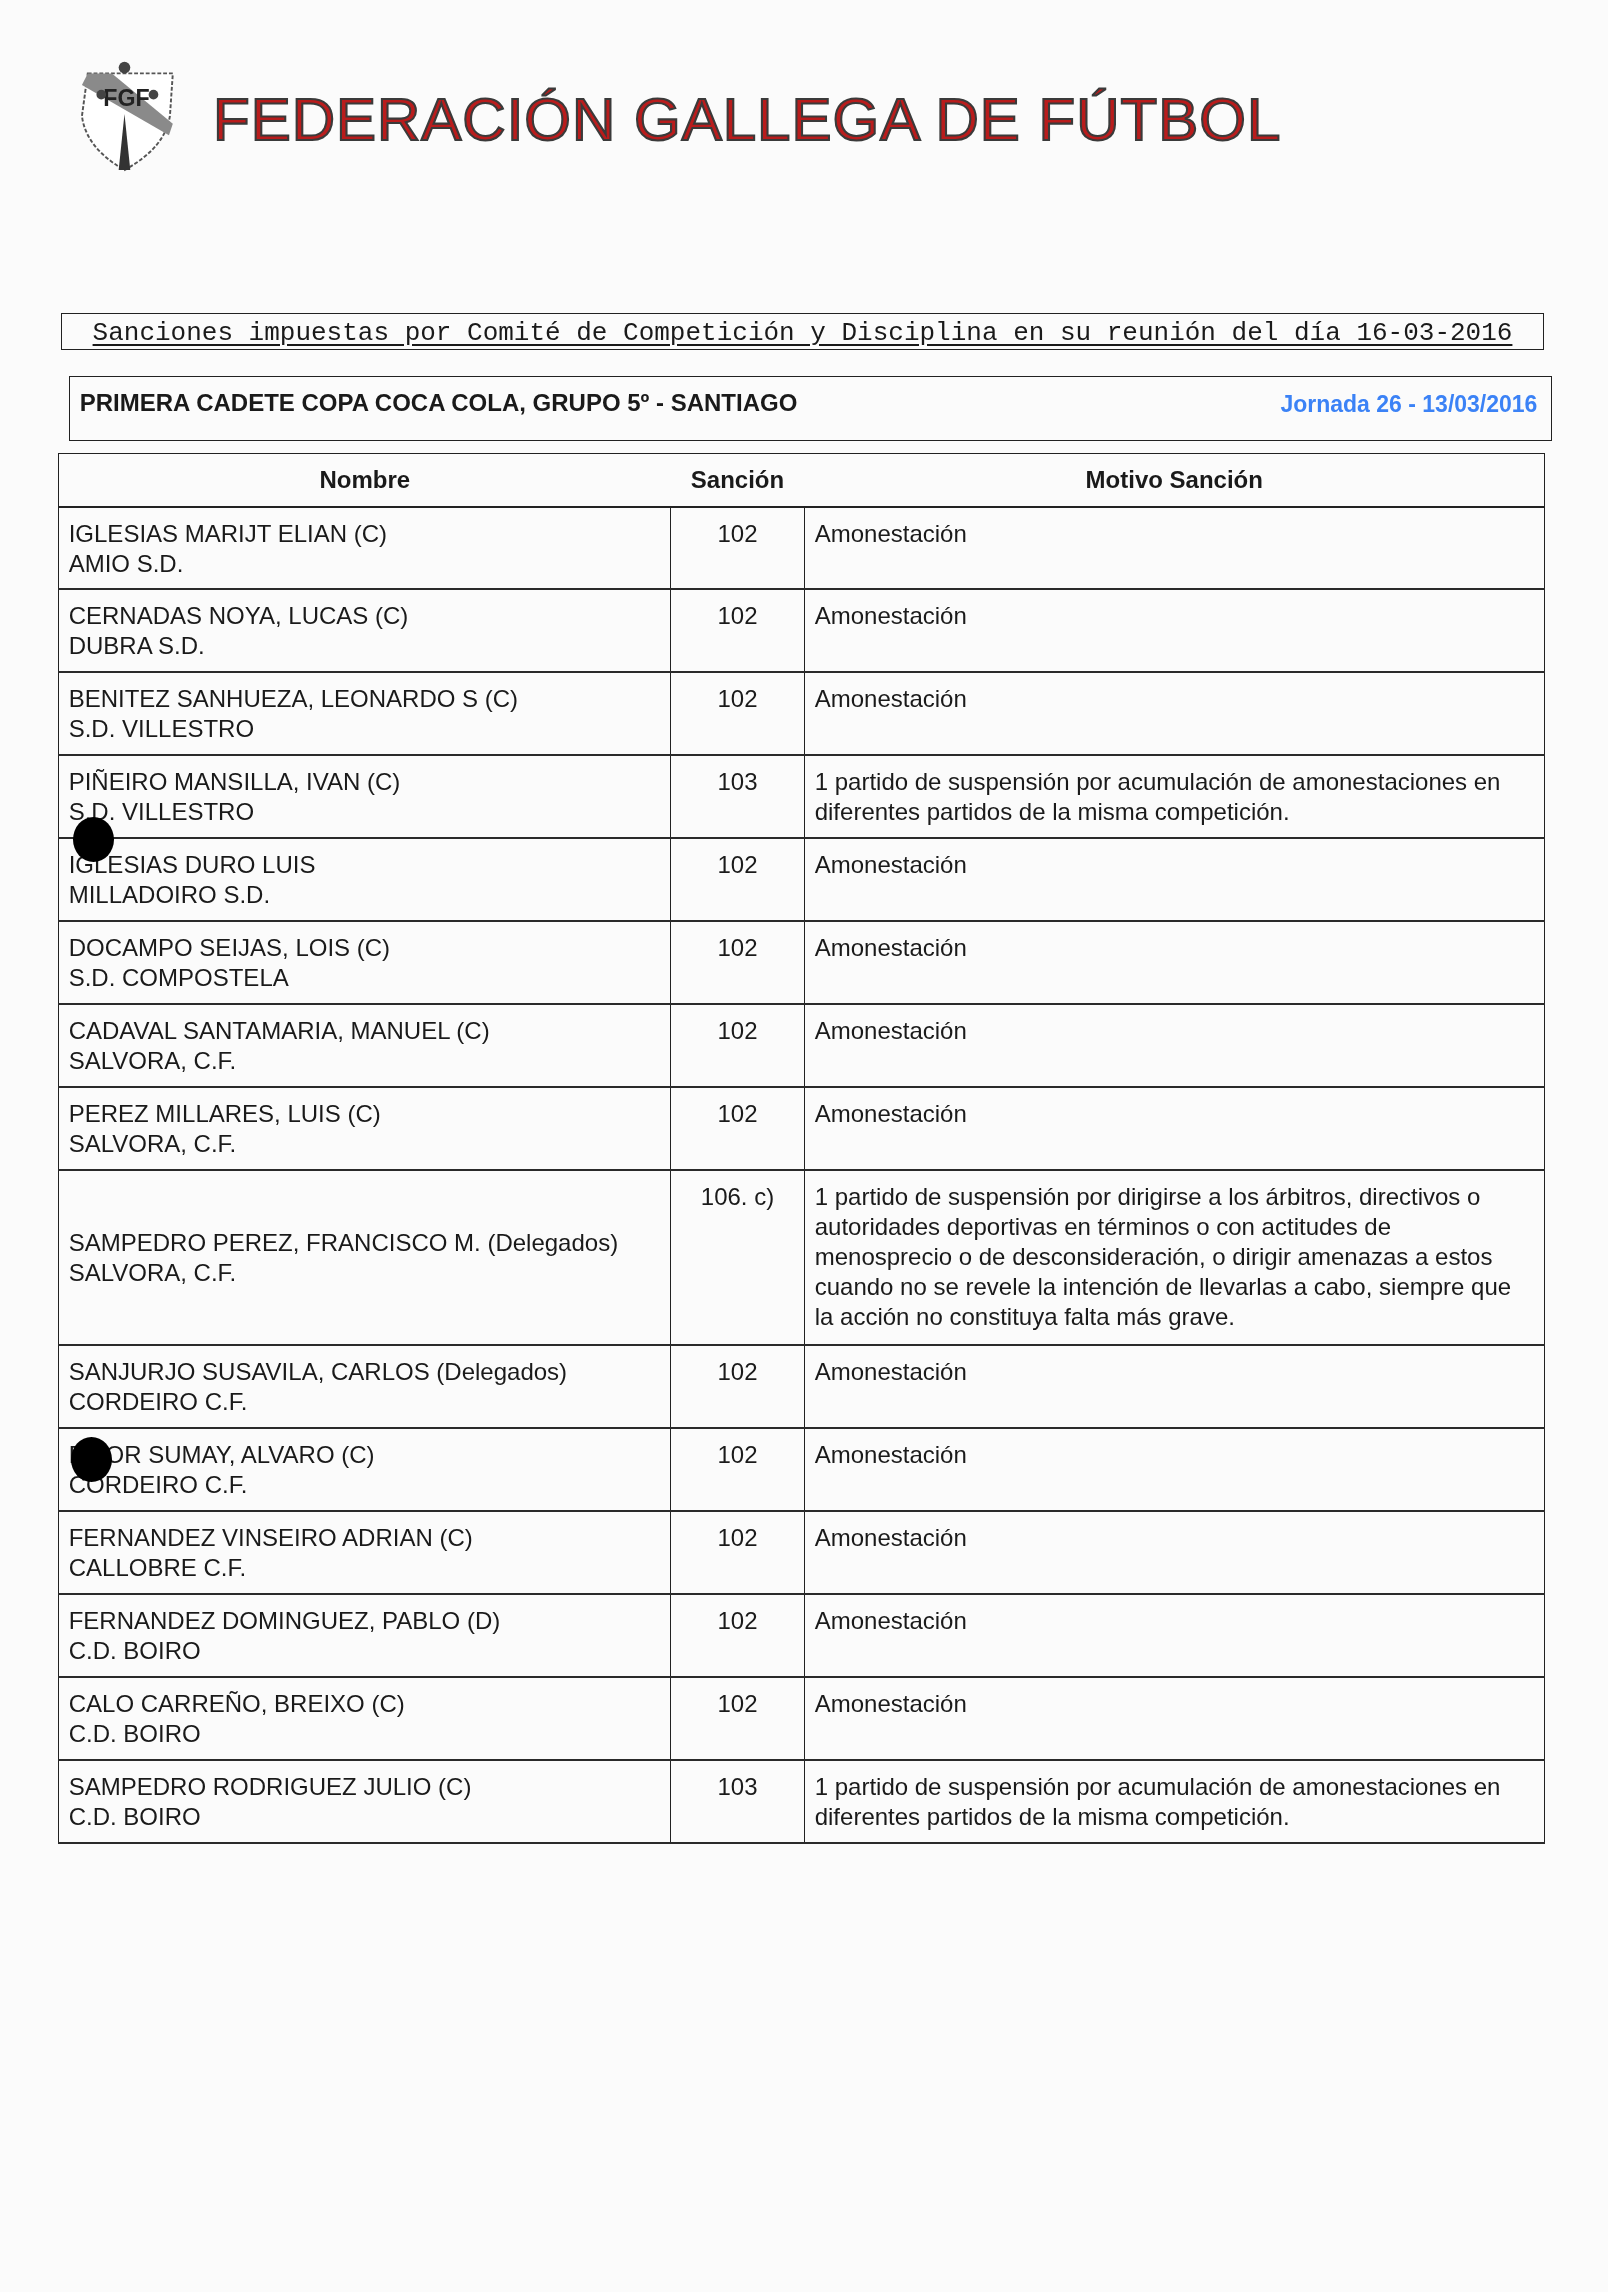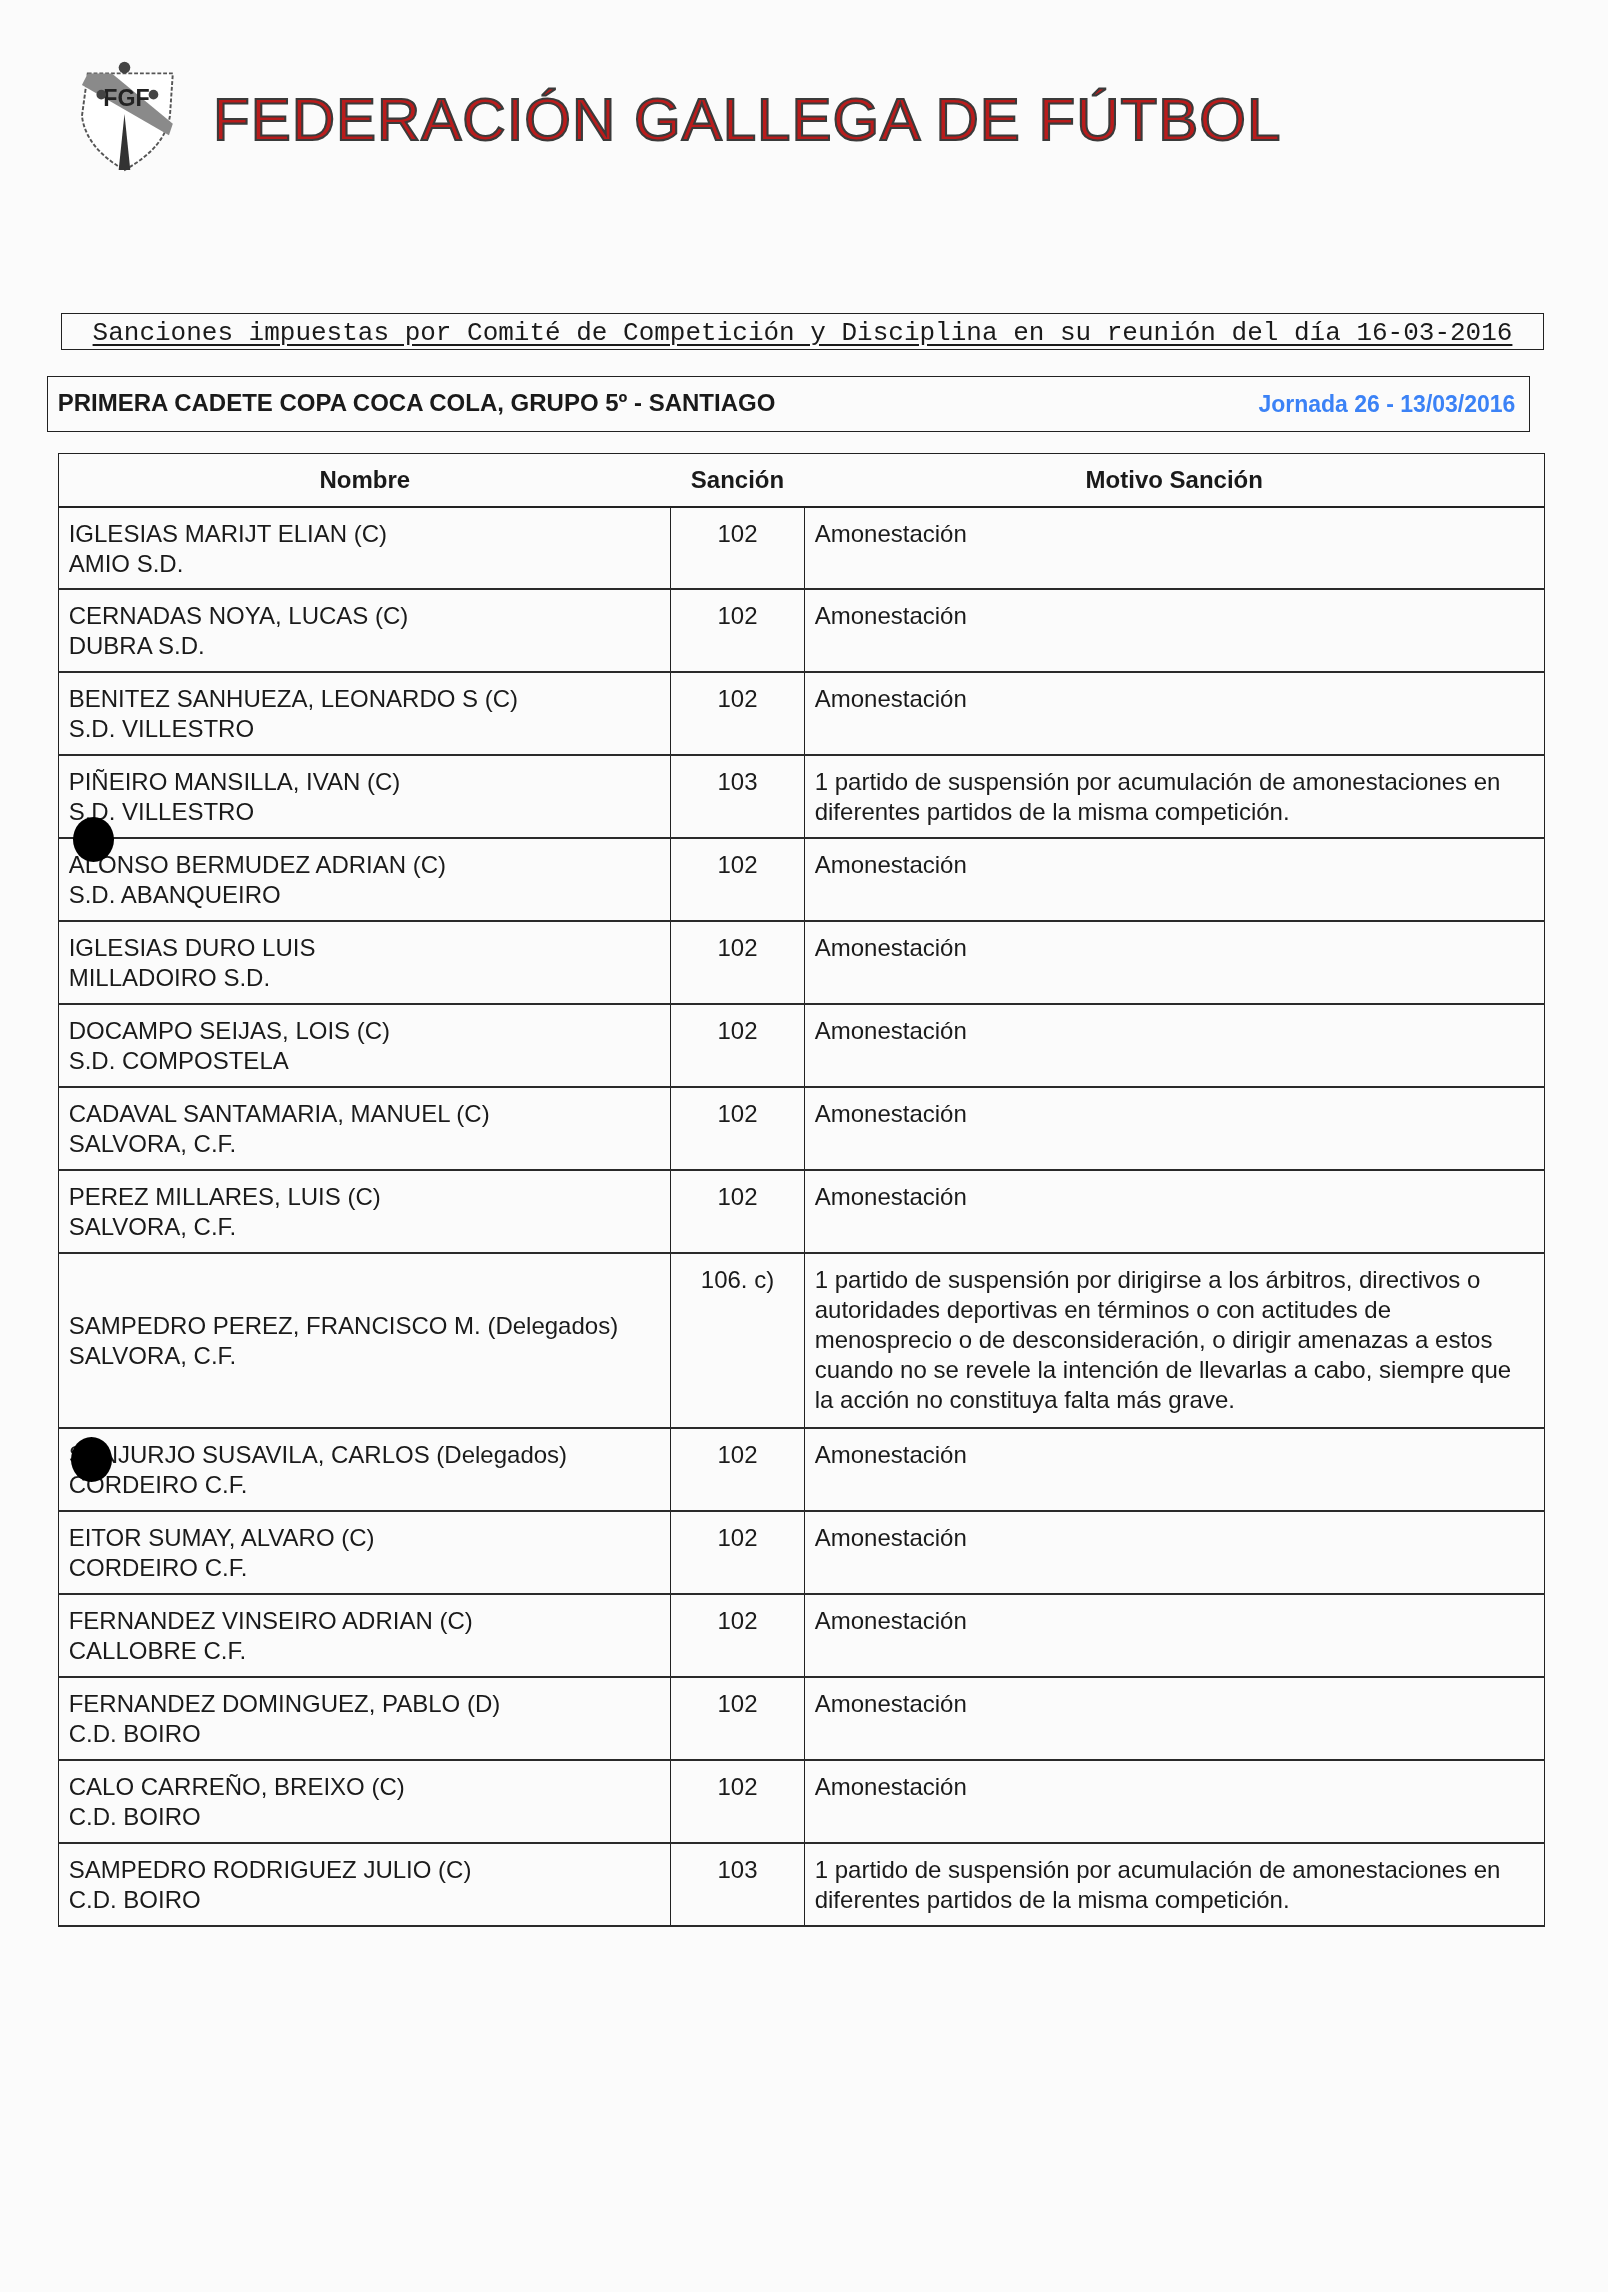--- a/index.html
+++ b/index.html
@@ -15,21 +15,21 @@
   }
   .box1 {
     position: absolute; left: 61px; top: 313px; width: 1483px; height: 37px;
     border: 1.9px solid #222; box-sizing: border-box;
   }
   .box1 .txt {
     position: absolute; left: 0; right: 0; top: 3.9px; text-align: center;
     font-size: 26px; text-decoration: underline; text-underline-offset: 3.9px; font-family: Liberation Mono, monospace;
   }
   .box2 {
-    position: absolute; left: 47px; top: 376px; width: 1483px; height: 56px;
+    position: absolute; left: 69px; top: 376px; width: 1483px; height: 65px;
     border: 1.9px solid #222; box-sizing: border-box;
   }
   .box2 .left { position: absolute; left: 9.7px; top: 11.6px; font-size: 24px; font-weight: bold; }
   .box2 .right { position: absolute; right: 13.6px; top: 13.6px; font-size: 23px; font-weight: bold; color: #3b82f6; }
 
   table.sanctions {
     position: absolute; left: 58px; top: 453px; width: 1487px;
     border-collapse: collapse; table-layout: fixed; border-radius: 18px;
   }
   table.sanctions th {
@@ -118,28 +118,20 @@
       <tr style="height: 83px;">
         <td class="c-name">
           <span class="team">PIÑEIRO MANSILLA, IVAN (C)</span>
           <span class="team">S.D. VILLESTRO</span>
         </td>
         <td class="c-art">103</td>
         <td class="c-mot">1 partido de suspensión por acumulación de amonestaciones en diferentes partidos de la misma competición.</td>
       </tr>
       <tr style="height: 83px;">
         <td class="c-name">
-          <span class="team">ALONSO BERMUDEZ ADRIAN (C)</span>
-          <span class="team">S.D. ABANQUEIRO</span>
-        </td>
-        <td class="c-art">102</td>
-        <td class="c-mot">Amonestación</td>
-      </tr>
-      <tr style="height: 83px;">
-        <td class="c-name">
           <span class="team">IGLESIAS DURO LUIS</span>
           <span class="team">MILLADOIRO S.D.</span>
         </td>
         <td class="c-art">102</td>
         <td class="c-mot">Amonestación</td>
       </tr>
       <tr style="height: 83px;">
         <td class="c-name">
           <span class="team">DOCAMPO SEIJAS, LOIS (C)</span>
           <span class="team">S.D. COMPOSTELA</span>

